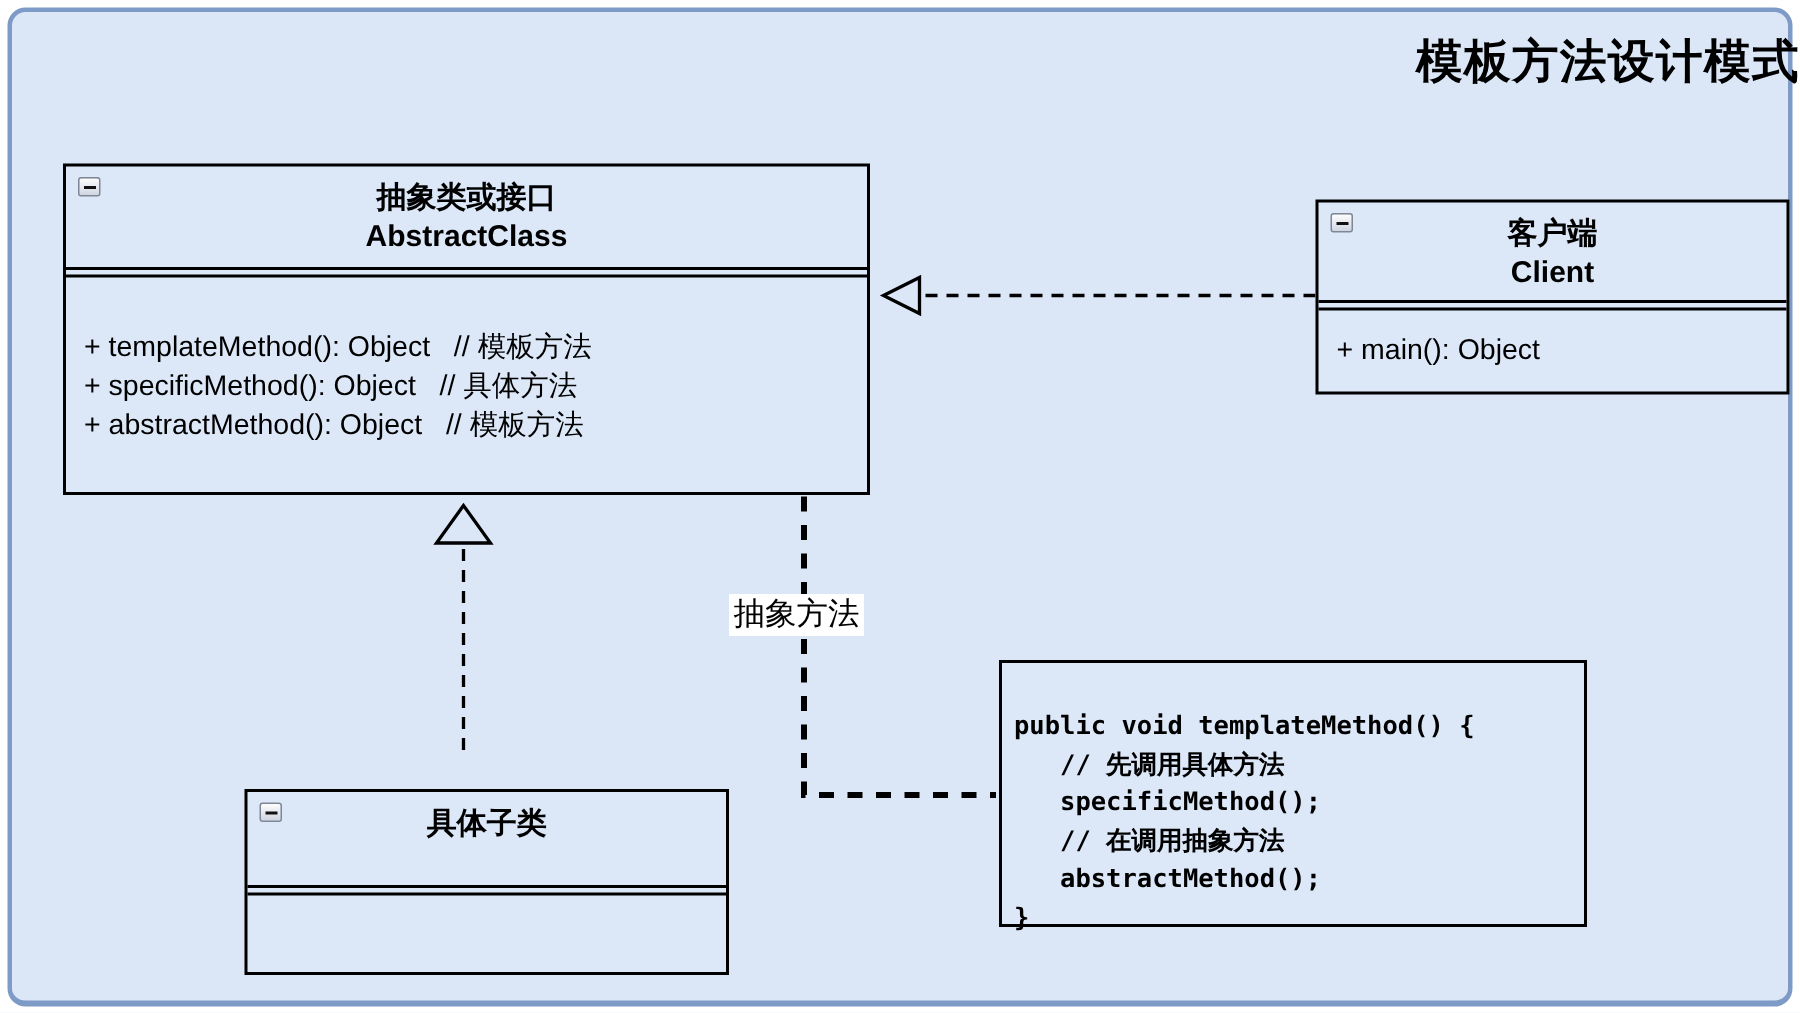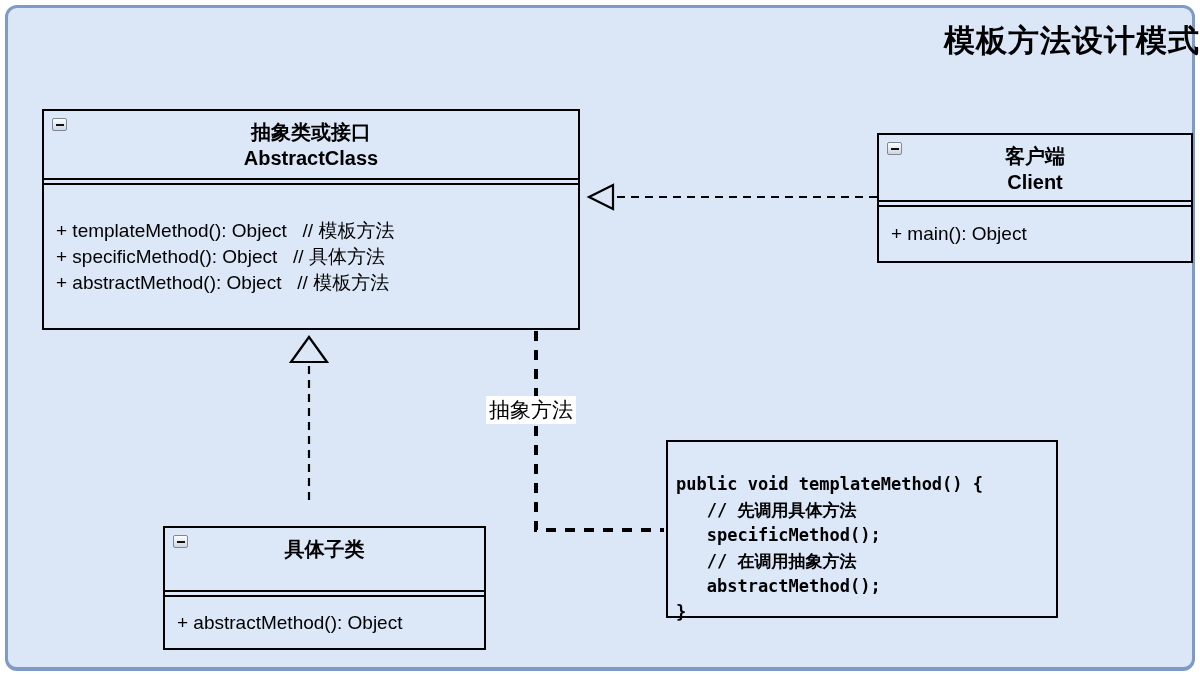--- a/index.html
+++ b/index.html
@@ -126,23 +126,20 @@
   </div>
 
   <div class="uml-class" id="cls-concrete">
     <div class="uml-header">
       <span class="minus-btn">
           <span class="minus-bar"></span>
         </span>
       <div class="cls-name-cn">具体子类</div>
     </div>
     <div class="uml-attrs"></div>
-    <div class="uml-methods">
-      <div class="uml-method">+ abstractMethod(): Object</div>
-    </div>
   </div>
 
   <div class="edge-label">抽象方法</div>
 
   <div class="code-note">
     <div class="code-line">public void templateMethod() {</div>
     <div class="code-line">   // 先调用具体方法</div>
     <div class="code-line">   specificMethod();</div>
     <div class="code-line">   // 在调用抽象方法</div>
     <div class="code-line">   abstractMethod();</div>

